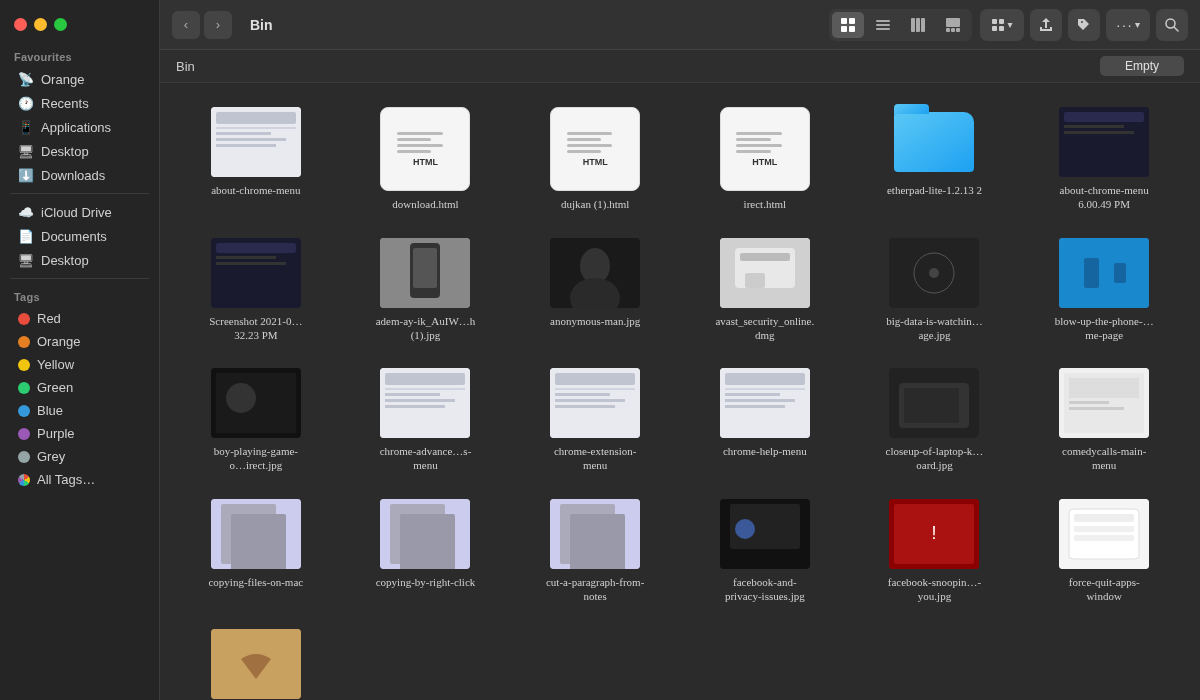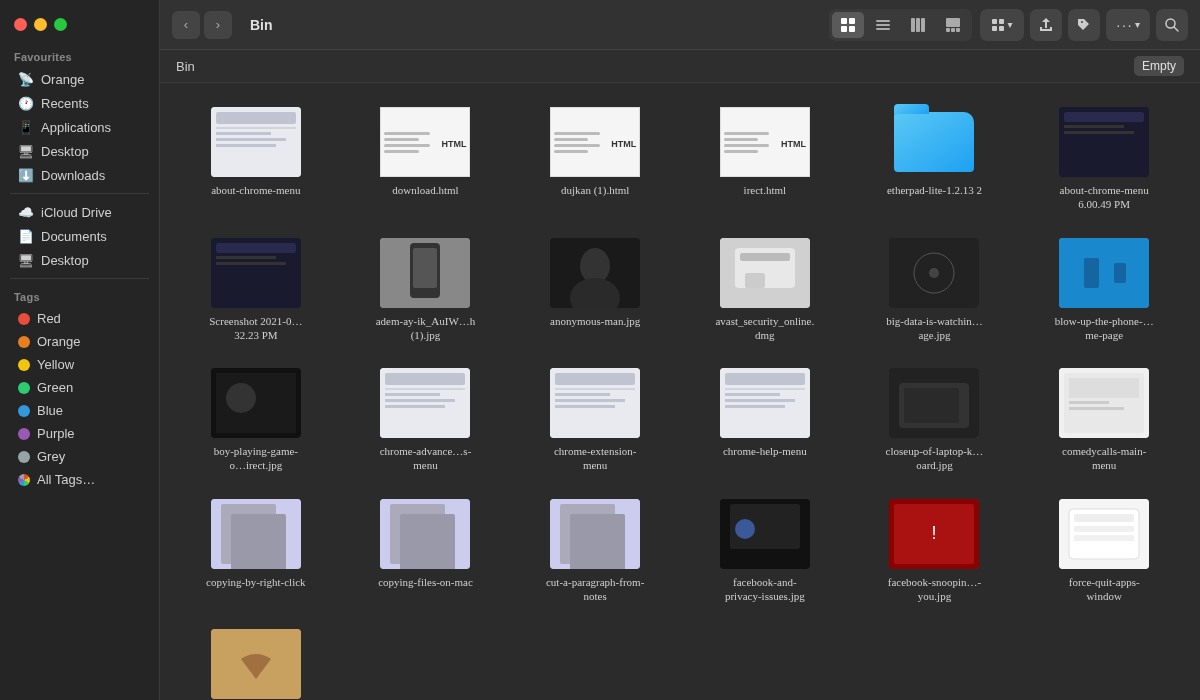--- a/index.html
+++ b/index.html
@@ -188,21 +188,21 @@
       font-size: 13px;
       color: #ccc;
       font-weight: 500;
     }
     .empty-btn {
       margin-left: auto;
       background: #4a4a4a;
       color: #e0e0e0;
       border: none;
       border-radius: 5px;
-      padding: 3px 8px;
+      padding: 3px 25px;
       font-size: 12px;
       cursor: pointer;
     }
 
     
     .file-grid {
       flex: 1;
       overflow-y: auto;
       padding: 16px;
       display: grid;
@@ -228,25 +228,25 @@
       overflow: hidden;
       display: flex;
       align-items: center;
       justify-content: center;
       position: relative;
     }
 
     
     .html-thumb {
       width: 90px;
-      height: 70px;
+      height: 84px;
       background: #f5f5f5;
-      border-radius: 0;
-      display: flex;
-      flex-direction: row;
+      border-radius: 8px;
+      display: flex;
+      flex-direction: column;
       align-items: center;
       justify-content: center;
       border: 1px solid #ddd;
       position: relative;
     }
     .html-thumb .lines {
       width: 65%;
       display: flex;
       flex-direction: column;
       gap: 3px;
@@ -687,38 +687,38 @@
       <rect width="90" height="70" fill="#f0f0f0"></rect>
       <rect x="5" y="5" width="80" height="60" fill="#e8e8e8" rx="2"></rect>
       <rect x="10" y="10" width="70" height="20" fill="#ddd"></rect>
       <rect x="10" y="33" width="40" height="3" fill="#ccc"></rect>
       <rect x="10" y="39" width="55" height="3" fill="#ccc"></rect>
     </svg>
     </div>
     <span class="file-name">comedycalls-main-menu</span>
   </div>
       <div class="file-item">
-    <div class="file-thumb thumb-copying">
+    <div class="file-thumb thumb-files">
       <svg width="90" height="70" viewBox="0 0 90 70">
       <rect width="90" height="70" fill="#cce"></rect>
       <rect x="10" y="5" width="55" height="60" fill="#aab" rx="2"></rect>
       <rect x="20" y="15" width="55" height="60" fill="#99a" rx="2"></rect>
     </svg>
     </div>
-    <span class="file-name">copying-by-right-click</span>
-  </div>
-      <div class="file-item">
-    <div class="file-thumb thumb-files">
+    <span class="file-name">copying-files-on-mac</span>
+  </div>
+      <div class="file-item">
+    <div class="file-thumb thumb-copying">
       <svg width="90" height="70" viewBox="0 0 90 70">
       <rect width="90" height="70" fill="#cce"></rect>
       <rect x="10" y="5" width="55" height="60" fill="#aab" rx="2"></rect>
       <rect x="20" y="15" width="55" height="60" fill="#99a" rx="2"></rect>
     </svg>
     </div>
-    <span class="file-name">copying-files-on-mac</span>
+    <span class="file-name">copying-by-right-click</span>
   </div>
       <div class="file-item">
     <div class="file-thumb thumb-cut">
       <svg width="90" height="70" viewBox="0 0 90 70">
       <rect width="90" height="70" fill="#cce"></rect>
       <rect x="10" y="5" width="55" height="60" fill="#aab" rx="2"></rect>
       <rect x="20" y="15" width="55" height="60" fill="#99a" rx="2"></rect>
     </svg>
     </div>
     <span class="file-name">cut-a-paragraph-from-notes</span>

